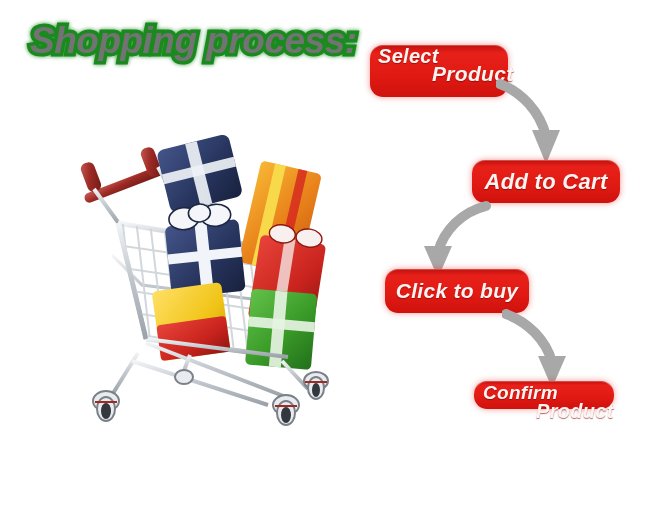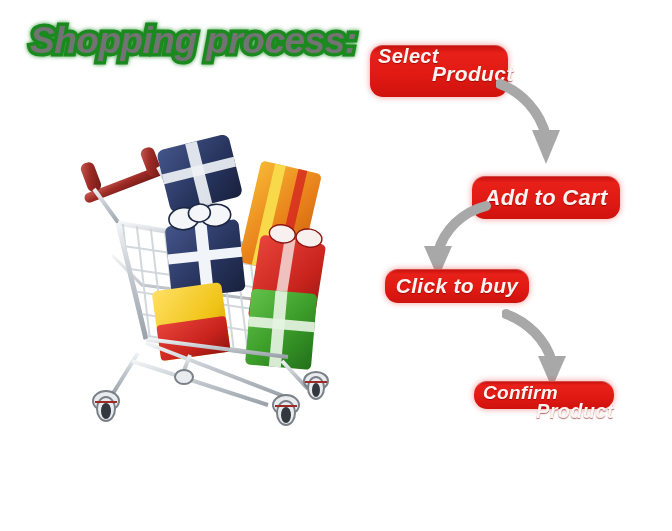--- a/index.html
+++ b/index.html
@@ -53,28 +53,28 @@
     letter-spacing: 0.3px;
   }
 
   
   #btn-select { left: 370px; top: 45px; width: 138px; height: 52px; }
   #btn-select .line1 { left: 8px;  top: 0px;  font-size: 20px; }
   #btn-select .line2 { left: 62px; top: 17px; font-size: 21px; }
 
   
   #btn-addcart {
-    left: 472px; top: 176px; width: 148px; height: 43px;
+    left: 472px; top: 160px; width: 148px; height: 43px;
     display: flex; align-items: center; justify-content: center;
   }
   #btn-addcart .lbl { position: static; font-size: 22px; }
 
   
   #btn-click {
-    left: 385px; top: 269px; width: 144px; height: 34px;
+    left: 385px; top: 269px; width: 144px; height: 44px;
     display: flex; align-items: center; justify-content: center;
   }
   #btn-click .lbl { position: static; font-size: 21px; }
 
   
   #btn-confirm { left: 474px; top: 381px; width: 140px; height: 28px; }
   #btn-confirm .line1 { left: 9px;  top: 1px;  font-size: 19px; }
   #btn-confirm .line2 { left: 62px; top: 19px; font-size: 20px; }
 
   

